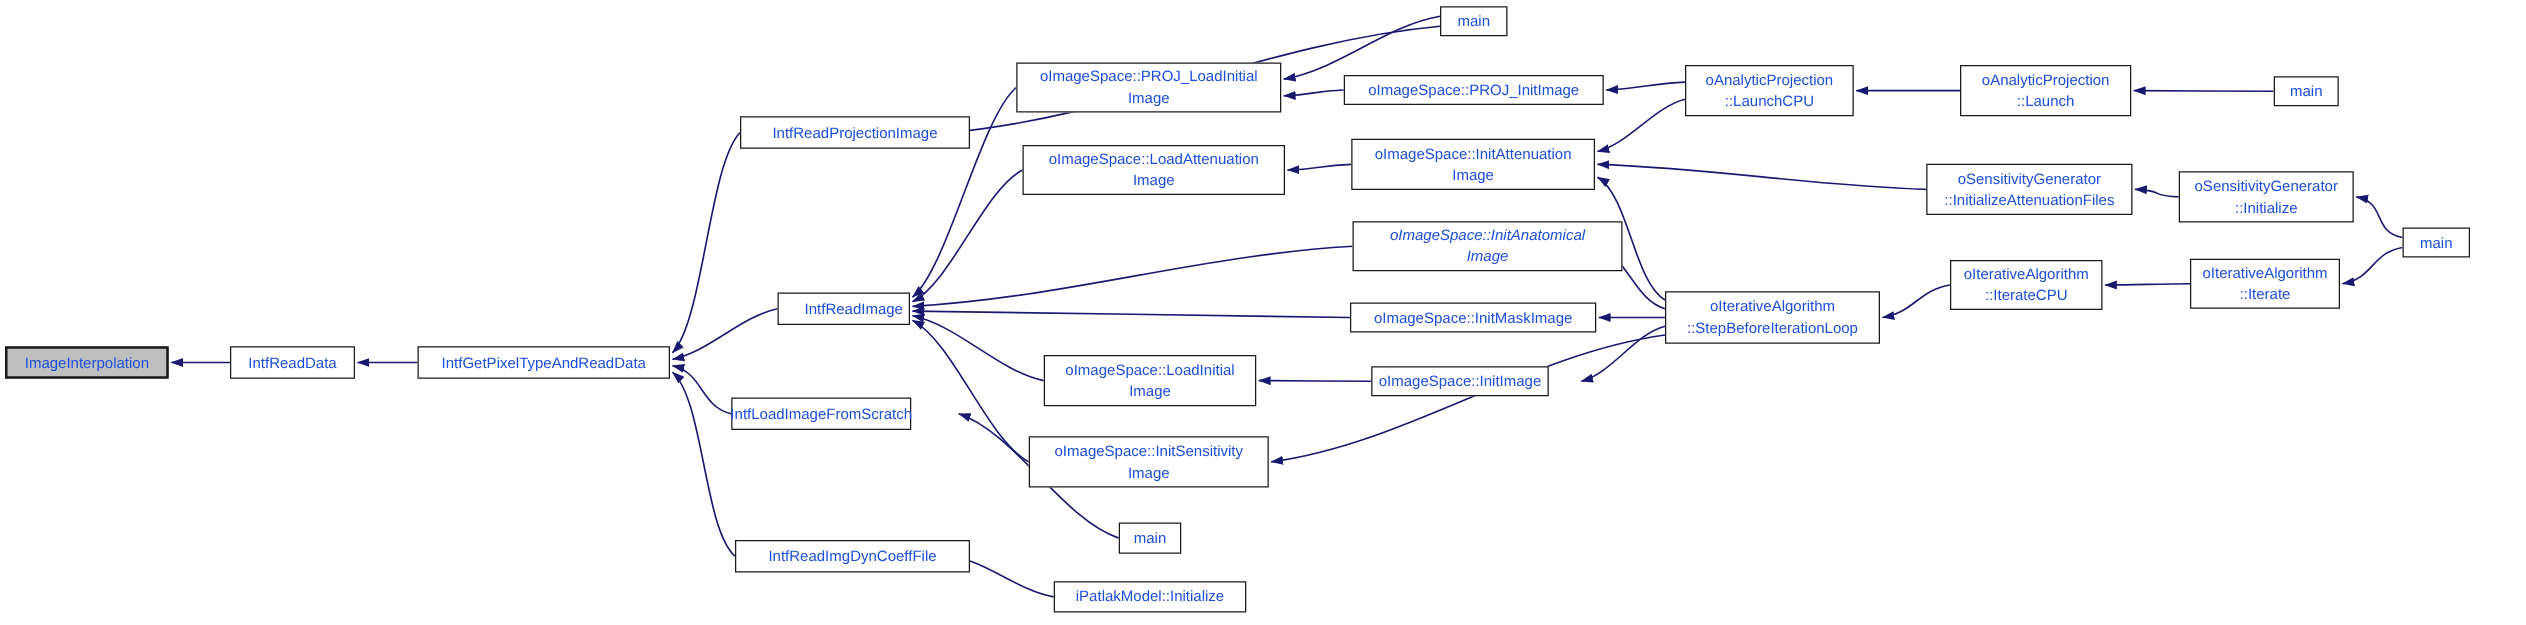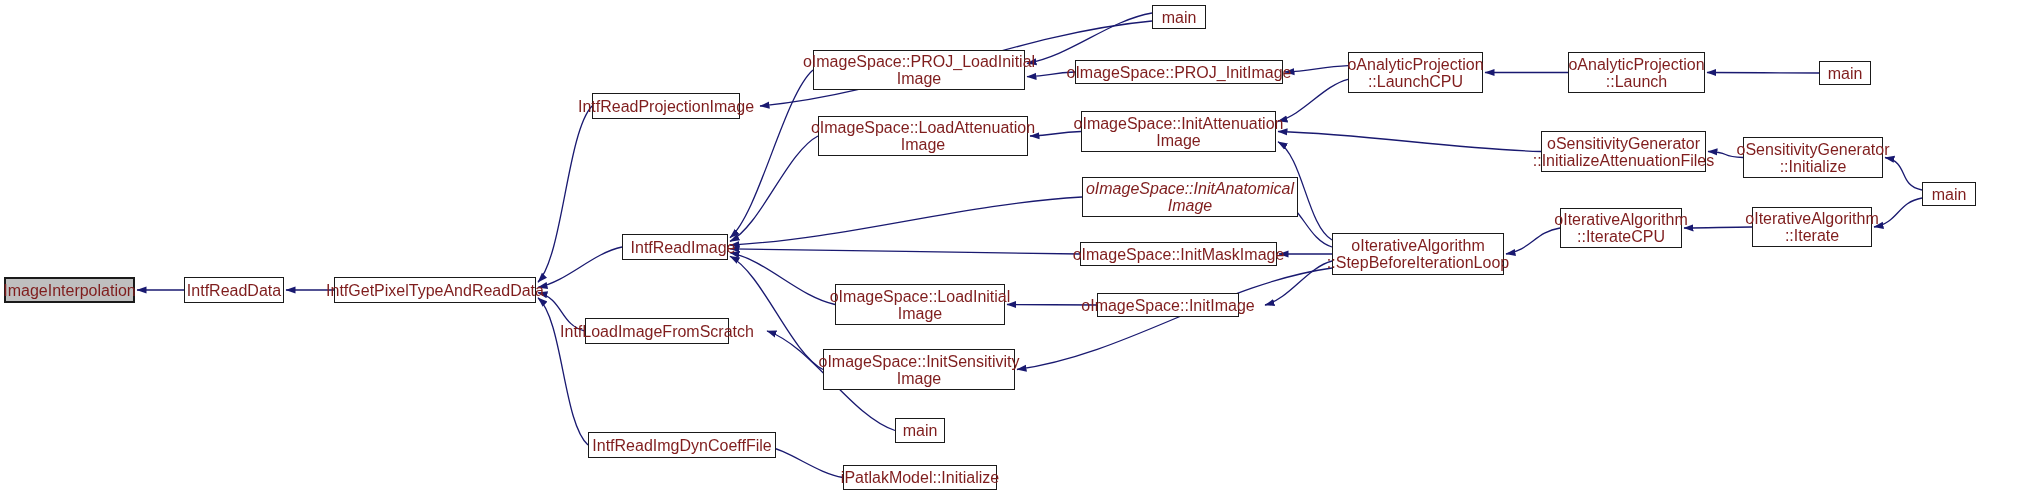--- a/index.html
+++ b/index.html
@@ -9,22 +9,22 @@
     background:#ffffff;
     font-family:"Liberation Sans", sans-serif;
     overflow:hidden;
   }
   #edge-layer{position:absolute;left:0;top:0;width:2021px;height:500px;}
   .node{
     position:absolute;
     box-sizing:border-box;
     background:#ffffff;
     border:1px solid #1a1a1a;
-    color:#7f1d1d;
-    font-size:16px;
+    color:#1d4ed8;
+    font-size:12px;
     line-height:17px;
     display:flex;
     align-items:center;
     justify-content:center;
     text-align:center;
     white-space:pre-line;
     z-index:2;
   }
   .node.hl{
     background:#bfbfbf;
@@ -75,21 +75,21 @@
         <path d="M 1922 190 C 1897 185.125, 1910 162.375, 1885 157.5" fill="none" stroke="#191970" stroke-width="1.3" marker-end="url(#arrowhead)"></path>
         <path d="M 1560 228 C 1535 231.9, 1531 250.1, 1506 254" fill="none" stroke="#191970" stroke-width="1.3" marker-end="url(#arrowhead)"></path>
         <path d="M 1752 227 C 1727 227.15, 1709 227.85, 1684 228" fill="none" stroke="#191970" stroke-width="1.3" marker-end="url(#arrowhead)"></path>
         <path d="M 1922 198 C 1897 202.35, 1899 222.65, 1874 227" fill="none" stroke="#191970" stroke-width="1.3" marker-end="url(#arrowhead)"></path>
       </g>
   </svg>
   <div id="node-layer">
       <div class="node hl" style="left: 4px; top: 277px; width: 131px; height: 26px; border-color: rgb(26, 26, 26); background: rgb(191, 191, 191);">ImageInterpolation</div>
       <div class="node" style="left: 184px; top: 277px; width: 100px; height: 26px; border-color: rgb(26, 26, 26);">IntfReadData</div>
       <div class="node" style="left: 334px; top: 277px; width: 202px; height: 26px; border-color: rgb(26, 26, 26);">IntfGetPixelTypeAndReadData</div>
-      <div class="node" style="left: 592px; top: 93px; width: 148px; height: 26px; border-color: rgb(26, 26, 26);">IntfReadProjectionImage</div>
+      <div class="node" style="left: 592px; top: 93px; width: 184px; height: 26px; border-color: rgb(26, 26, 26);">IntfReadProjectionImage</div>
       <div class="node" style="left: 622px; top: 234px; width: 106px; height: 26px; border-color: rgb(26, 26, 26); padding-left: 16px;">IntfReadImage</div>
       <div class="node" style="left: 585px; top: 318px; width: 144px; height: 26px; border-color: rgb(26, 26, 26);">IntfLoadImageFromScratch</div>
       <div class="node" style="left: 588px; top: 432px; width: 188px; height: 26px; border-color: rgb(26, 26, 26);">IntfReadImgDynCoeffFile</div>
       <div class="node" style="left: 895px; top: 418px; width: 50px; height: 25px; border-color: rgb(26, 26, 26);">main</div>
       <div class="node" style="left: 843px; top: 465px; width: 154px; height: 25px; border-color: rgb(26, 26, 26);">iPatlakModel::Initialize</div>
       <div class="node" style="left: 813px; top: 50px; width: 212px; height: 40px; border-color: rgb(26, 26, 26);">oImageSpace::PROJ_LoadInitial
 Image</div>
       <div class="node" style="left: 818px; top: 116px; width: 210px; height: 40px; border-color: rgb(26, 26, 26);">oImageSpace::LoadAttenuation
 Image</div>
       <div class="node" style="left: 1152px; top: 5px; width: 54px; height: 24px; border-color: rgb(26, 26, 26);">main</div>

